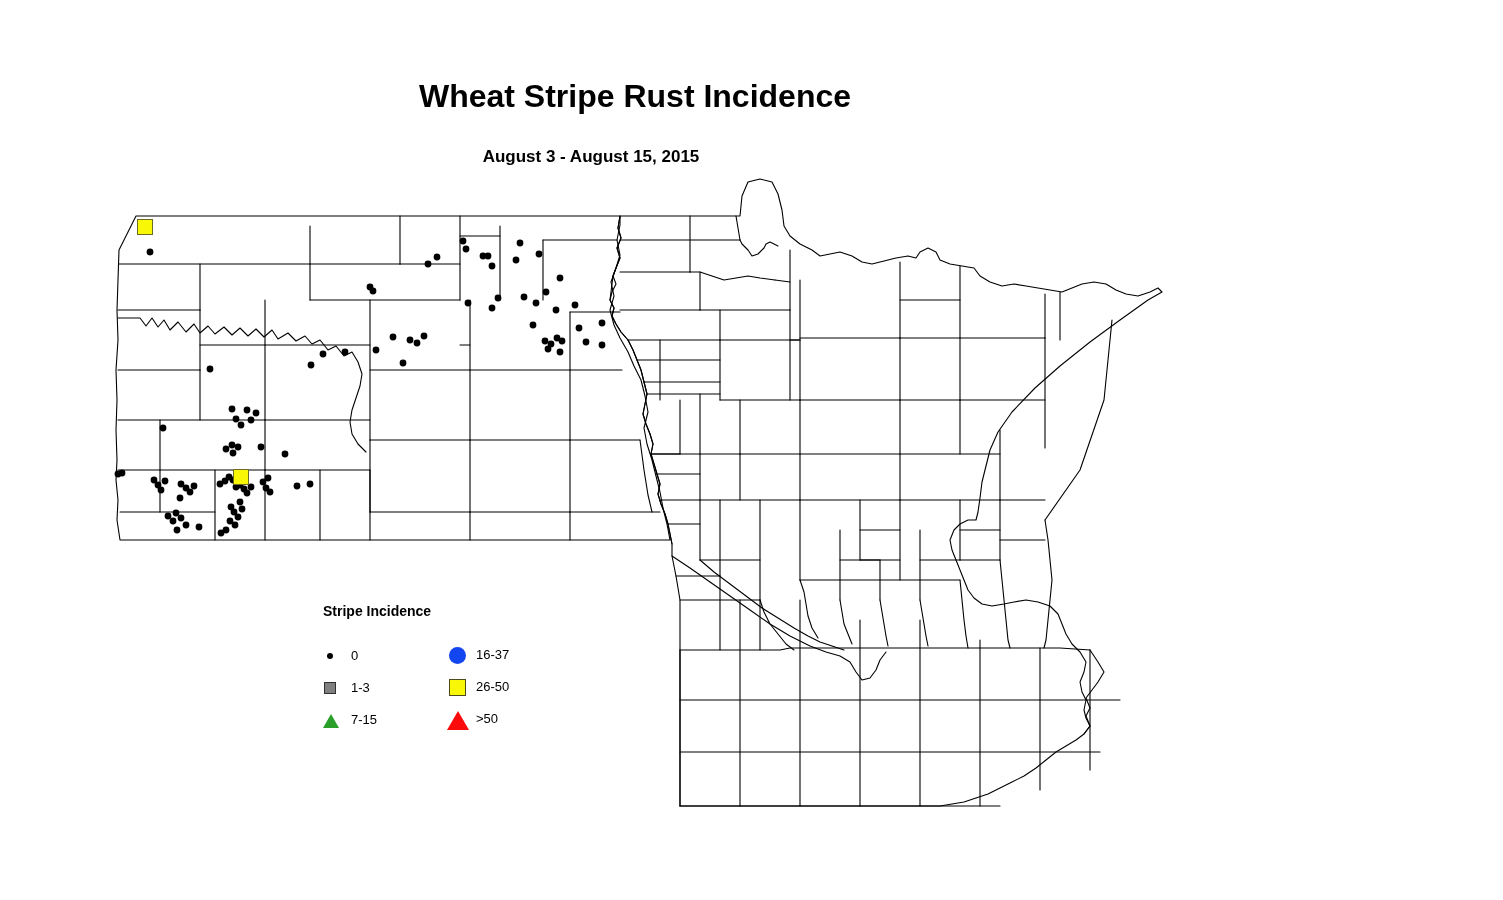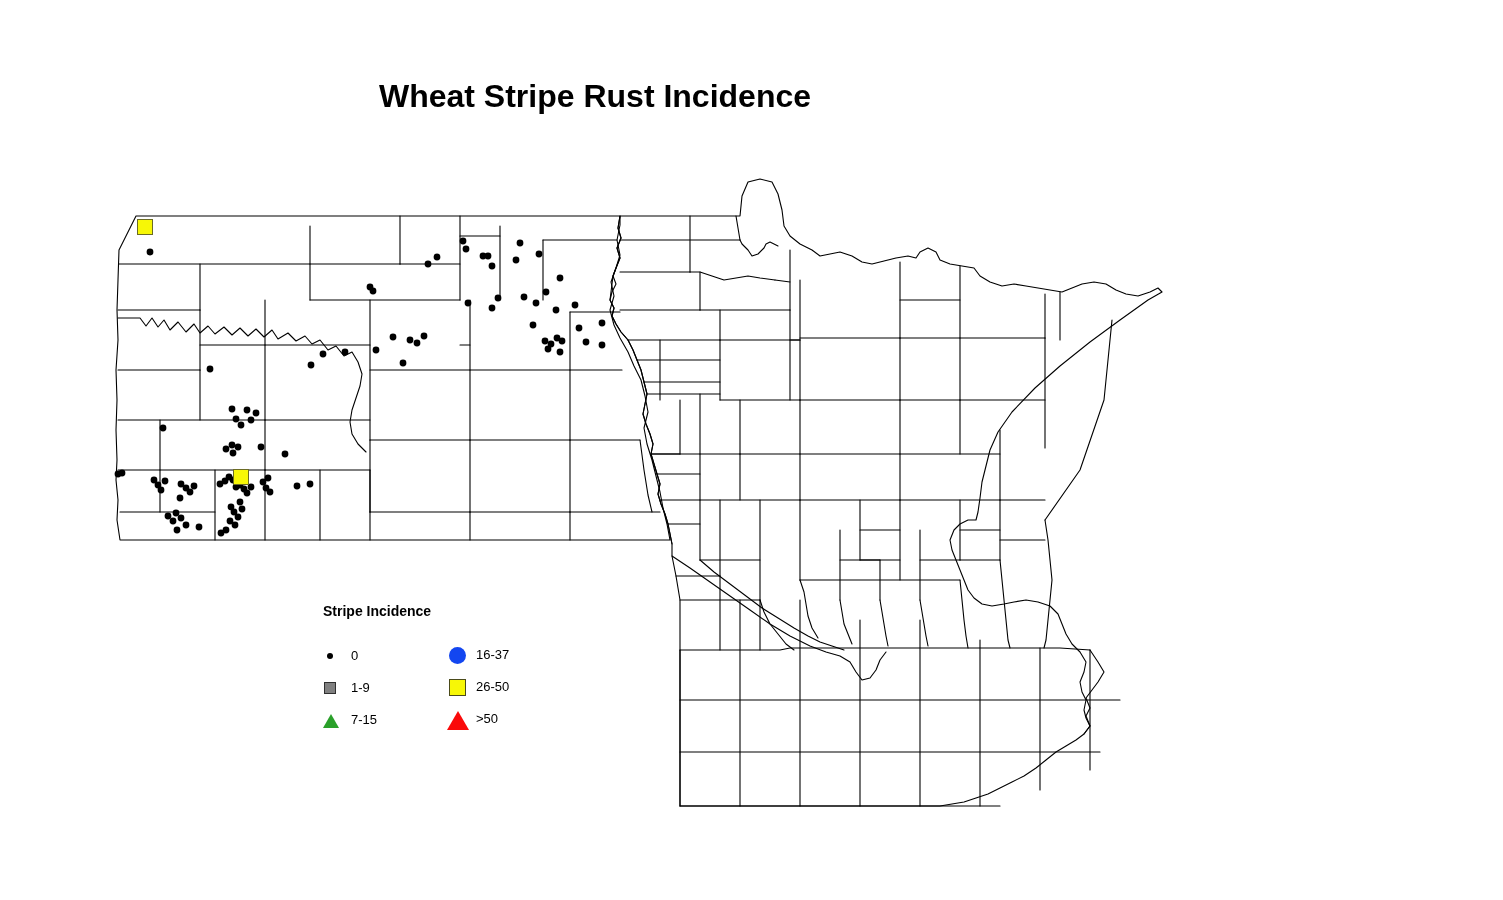--- a/index.html
+++ b/index.html
@@ -25,20 +25,21 @@
     position: absolute;
     left: 0;
     top: 78px;
     width: 1190px;
     text-align: center;
     font-size: 32px;
     font-weight: bold;
     color: #000000;
     letter-spacing: 0px;
     font-family: "Liberation Sans", sans-serif;
+    padding-left: 40px;
   }
   .subtitle {
     position: absolute;
     left: 0;
     top: 147px;
     width: 1182px;
     text-align: center;
     font-size: 17px;
     font-weight: bold;
     color: #000000;
@@ -144,20 +145,21 @@
     border-right: 11px solid transparent;
     border-bottom: 19px solid #fa0a0a;
   }
 </style>
 </head>
 <body>
 
 <div id="root">
 
   <div class="title">Wheat Stripe Rust Incidence</div>
+  <div class="subtitle">August 3 - August 15, 2015</div>
 
   <svg id="map-svg" width="1503" height="900" viewBox="0 0 1503 900">
 
     <g fill="none" stroke="#000000" stroke-width="1.1" stroke-linejoin="round" stroke-linecap="round">
 
       <path d="M136 216 L620 216 L620 225 L617 240 L620 255 L616 268 L611 282 L614 296 L610 310
                L614 325 L620 338 L628 352 L634 366 L641 380 L645 396 L648 412 L644 428 L647 444
                L652 460 L656 476 L660 492 L663 508 L667 524 L670 540
                L120 540 L117 520 L118 500 L116 480 L117 460 L116 430 L117 400 L116 370
                L118 340 L117 310 L118 280 L119 250 L136 216 Z"></path>
@@ -485,21 +487,21 @@
       <span class="sym">
           <span class="sym-dot"></span>
         </span>
       <span class="legend-label">0</span>
     </div>
 
     <div class="legend-item" style="left:5px; top:75px;">
       <span class="sym">
           <span class="sym-square-sm"></span>
         </span>
-      <span class="legend-label">1-9</span>
+      <span class="legend-label">1-3</span>
     </div>
 
     <div class="legend-item" style="left:5px; top:107px;">
       <span class="sym">
           <span class="sym-tri-green"></span>
         </span>
       <span class="legend-label">7-15</span>
     </div>
 
     <div class="legend-item" style="left:130px; top:42px;">

